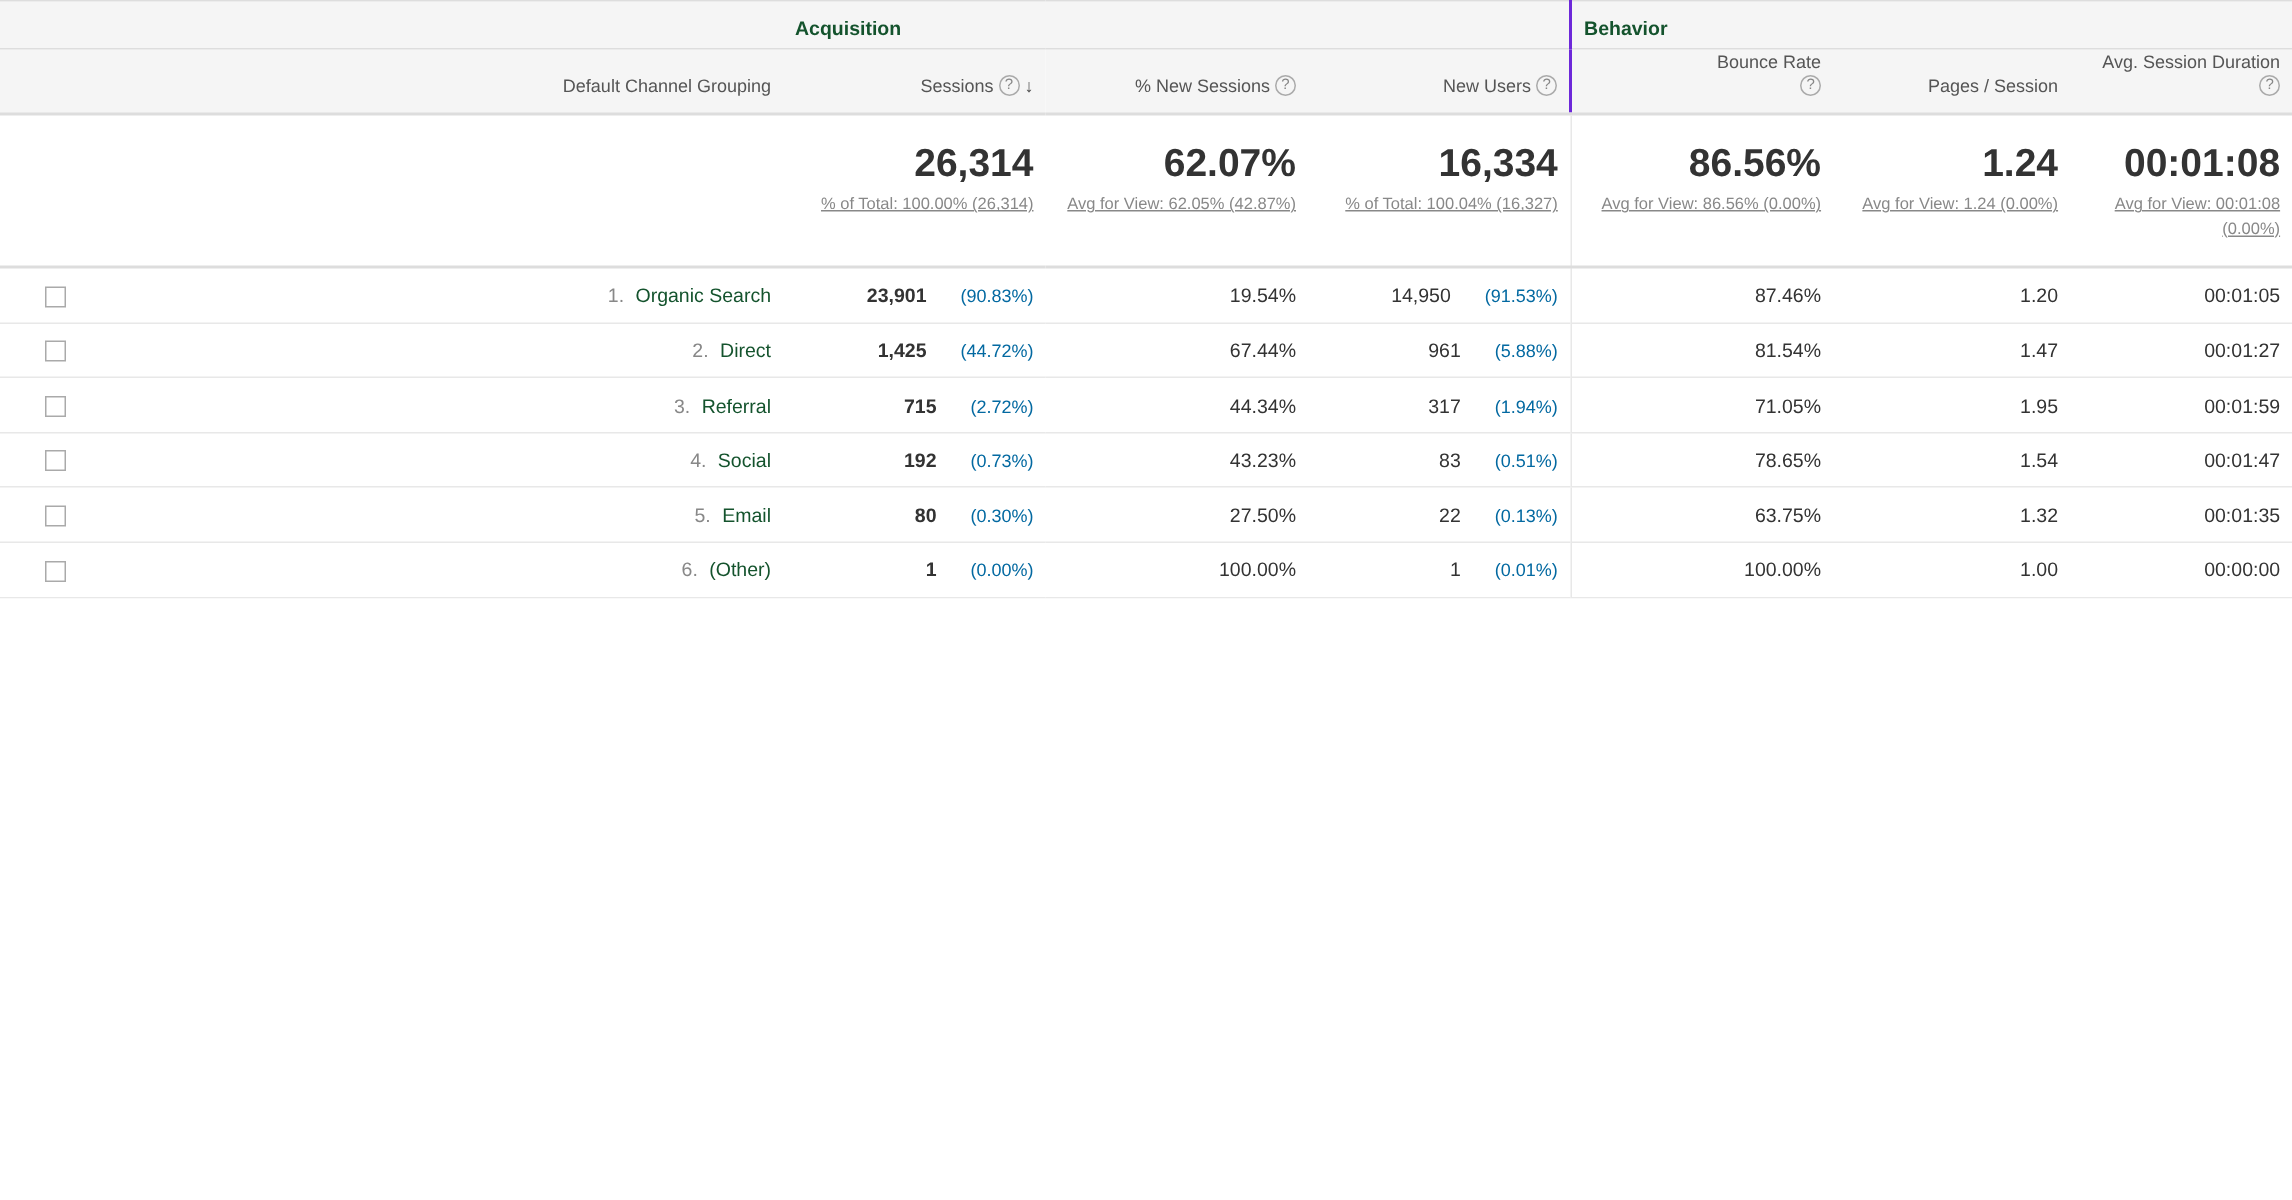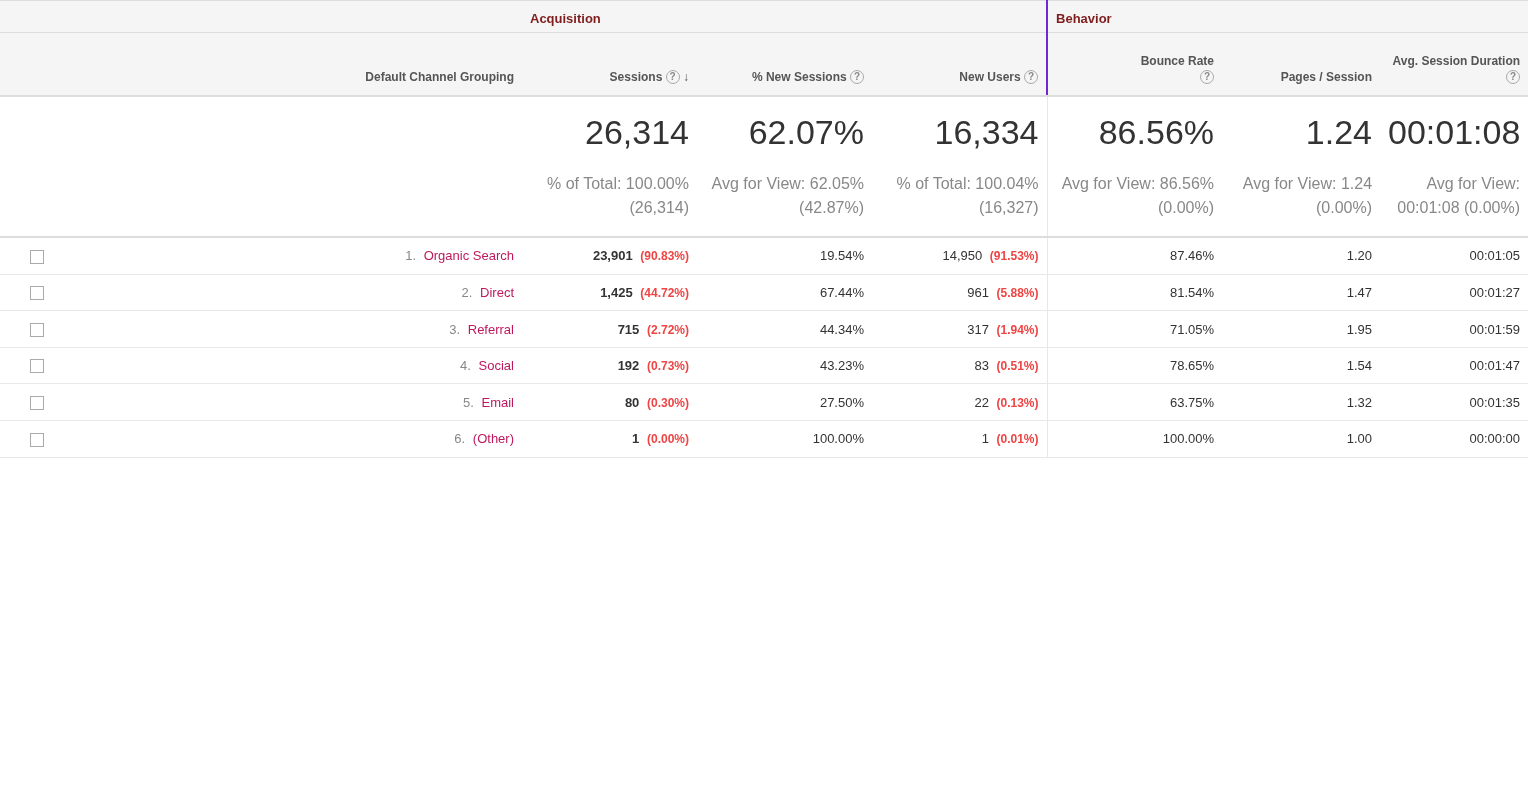--- a/index.html
+++ b/index.html
@@ -28,32 +28,32 @@
     col.col-avg { width: 148px; }
 
     thead tr.group-header th {
       background: #f5f5f5;
       border-bottom: 1px solid #ddd;
       border-top: 1px solid #ddd;
       padding: 10px 8px 6px;
       text-align: left;
       font-weight: bold;
       font-size: 13px;
-      color: #7f1d1d;
+      color: #14532d;
     }
     thead tr.group-header th.acquisition-header {
       border-right: 1px solid #ddd;
     }
     thead tr.col-header th {
       background: #f5f5f5;
       border-bottom: 2px solid #ddd;
-      padding: 21px 8px 10px;
+      padding: 1px 8px 10px;
       text-align: right;
       font-size: 12px;
-      font-weight: bold;
+      font-weight: normal;
       color: #555;
       vertical-align: bottom;
       line-height: 1.3;
     }
     thead tr.col-header th.col-channel-head {
       text-align: right;
     }
     thead tr.col-header th.col-check-head {
       text-align: center;
     }
@@ -106,46 +106,46 @@
       display: inline-block;
       vertical-align: middle;
       cursor: pointer;
       background: #fff;
     }
     .row-num {
       color: #888;
       margin-right: 4px;
     }
     .channel-link {
-      color: #be185d;
+      color: #14532d;
       cursor: pointer;
       text-decoration: none;
       text-align: center;
     }
     .totals-main {
-      font-size: 34px;
-      font-weight: 400;
+      font-size: 26px;
+      font-weight: 700;
       color: #333;
       display: block;
     }
     .totals-sub {
-      font-size: 16px;
+      font-size: 11px;
       color: #888;
       display: block;
-      margin-top: 20px;
+      margin-top: 4px;
       line-height: 1.5;
+      text-decoration: underline;
     }
     .sessions-bold {
       font-weight: bold;
     }
     .pct-muted {
-      color: #ef4444;
+      color: #0369a1;
       font-size: 12px;
-      margin-left: 4px;
-      font-weight: bold;
+      margin-left: 19px;
     }
     .group-header-empty {
       background: #f5f5f5;
     }
     th.behavior-border {
       border-left: 2px solid #6d28d9;
     }
     td.behavior-border {
       border-left: 1px solid #e8e8e8;
     }

